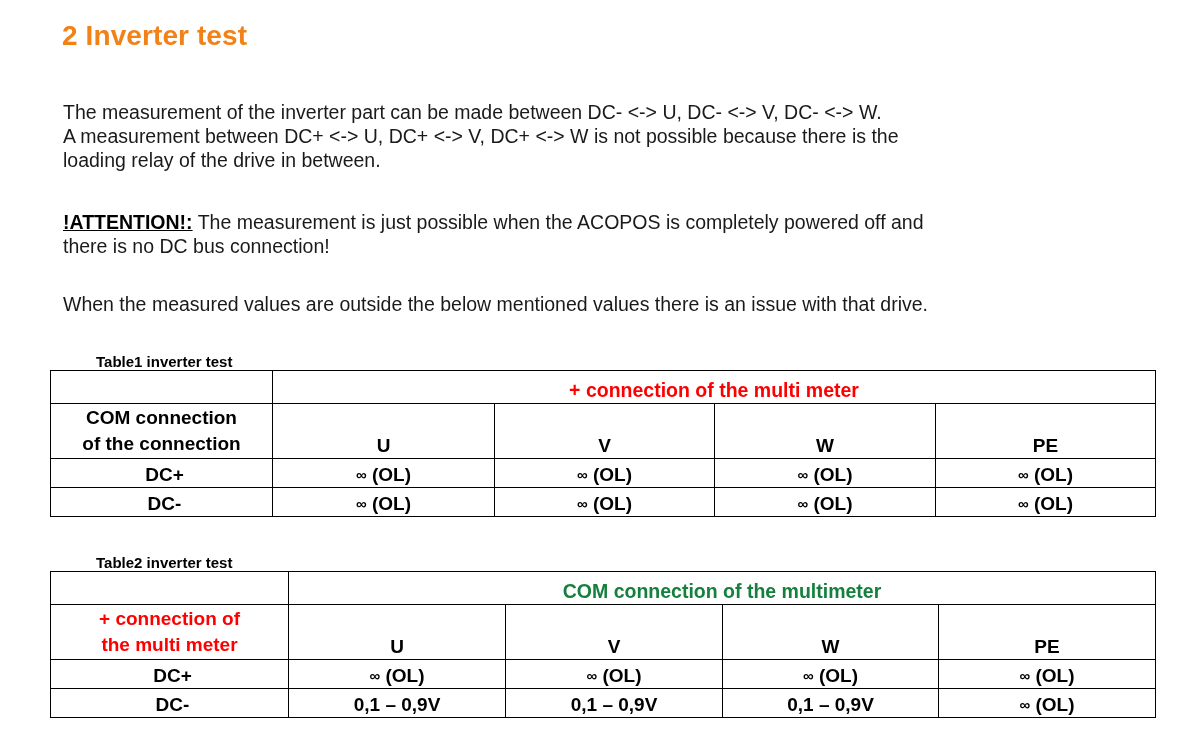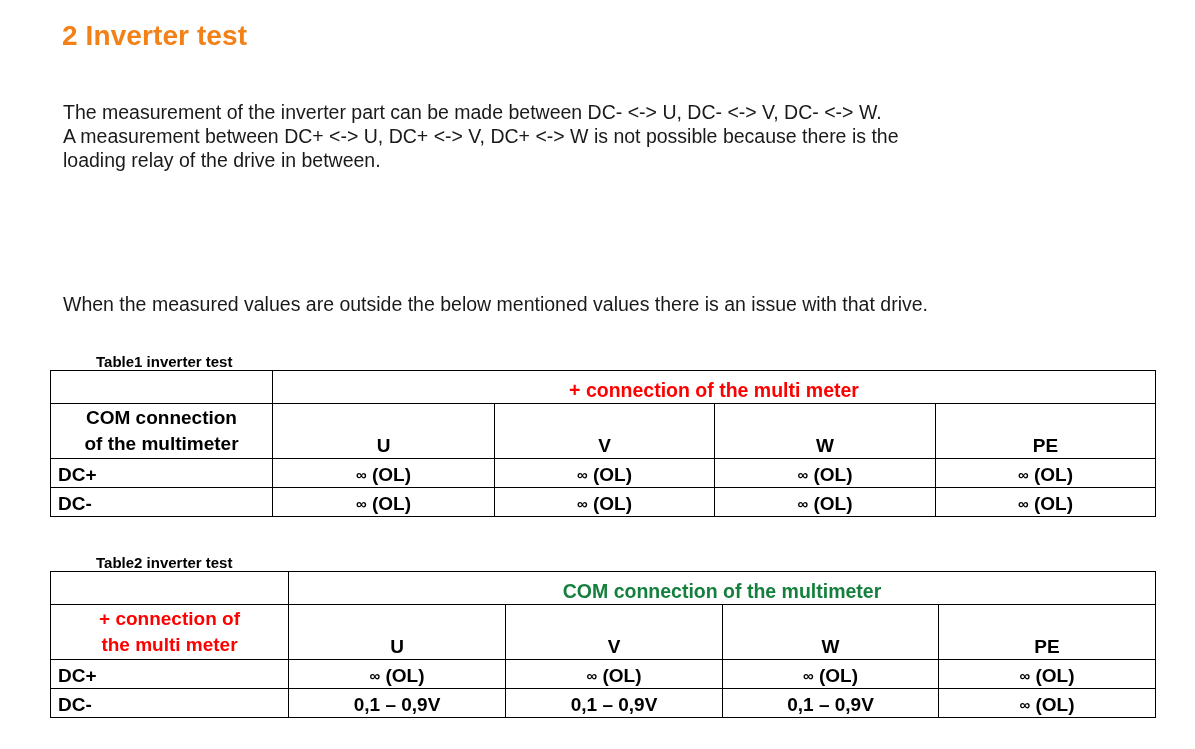--- a/index.html
+++ b/index.html
@@ -75,21 +75,21 @@
     background: #ffffff;
   }
   table.meas td {
     border: 1.6px solid #000000;
     padding: 1px;
     vertical-align: bottom;
     text-align: center;
     height: 26px;
   }
   table.meas td.left-label {
-    text-align: left;
+    text-align: center;
     padding-left: 7px;
   }
   table.meas td.blank-row {
     height: 30px;
     border-right: none;
     border-left: 1.6px solid #000000;
   }
   .span-head {
     color: #FF0000;
     text-align: center;
@@ -136,40 +136,42 @@
 <body>
 
 <div class="page">
 
   <div class="doc-title">2 Inverter test</div>
 
   <div class="para para-1">The measurement of the inverter part can be made between DC- &lt;-&gt; U, DC- &lt;-&gt; V, DC- &lt;-&gt; W.
 A measurement between DC+ &lt;-&gt; U, DC+ &lt;-&gt; V, DC+ &lt;-&gt; W is not possible because there is the
 loading relay of the drive in between.</div>
 
+  <div class="para para-2"><span class="attention">!ATTENTION!:</span><span> The measurement is just possible when the ACOPOS is completely powered off and
+there is no DC bus connection!</span></div>
 
   <div class="para para-3">When the measured values are outside the below mentioned values there is an issue with that drive.</div>
 
   <div class="tbl-caption" id="caption-1">Table1 inverter test</div>
 
   <table class="meas" id="table-1">
     <colgroup>
       <col style="width:222px">
       <col style="width:222px">
       <col style="width:220px">
       <col style="width:221px">
       <col style="width:220px">
     </colgroup>
     <tbody>
       <tr>
         <td class="blank-row"></td>
         <td class="span-head" colspan="4">+ connection of the multi meter</td>
       </tr>
       <tr>
-        <td class="rowlabel-tall"><span>COM connection</span><br><span>of the multimeter</span></td>
+        <td class="rowlabel-tall"><span>COM connection</span><br><span>of the connection</span></td>
         <td class="colhead">U</td>
         <td class="colhead">V</td>
         <td class="colhead">W</td>
         <td class="colhead">PE</td>
       </tr>
       <tr>
         <td class="left-label val">DC+</td>
         <td class="val"><span class="inf">∞</span> (OL)</td>
         <td class="val"><span class="inf">∞</span> (OL)</td>
         <td class="val"><span class="inf">∞</span> (OL)</td>

